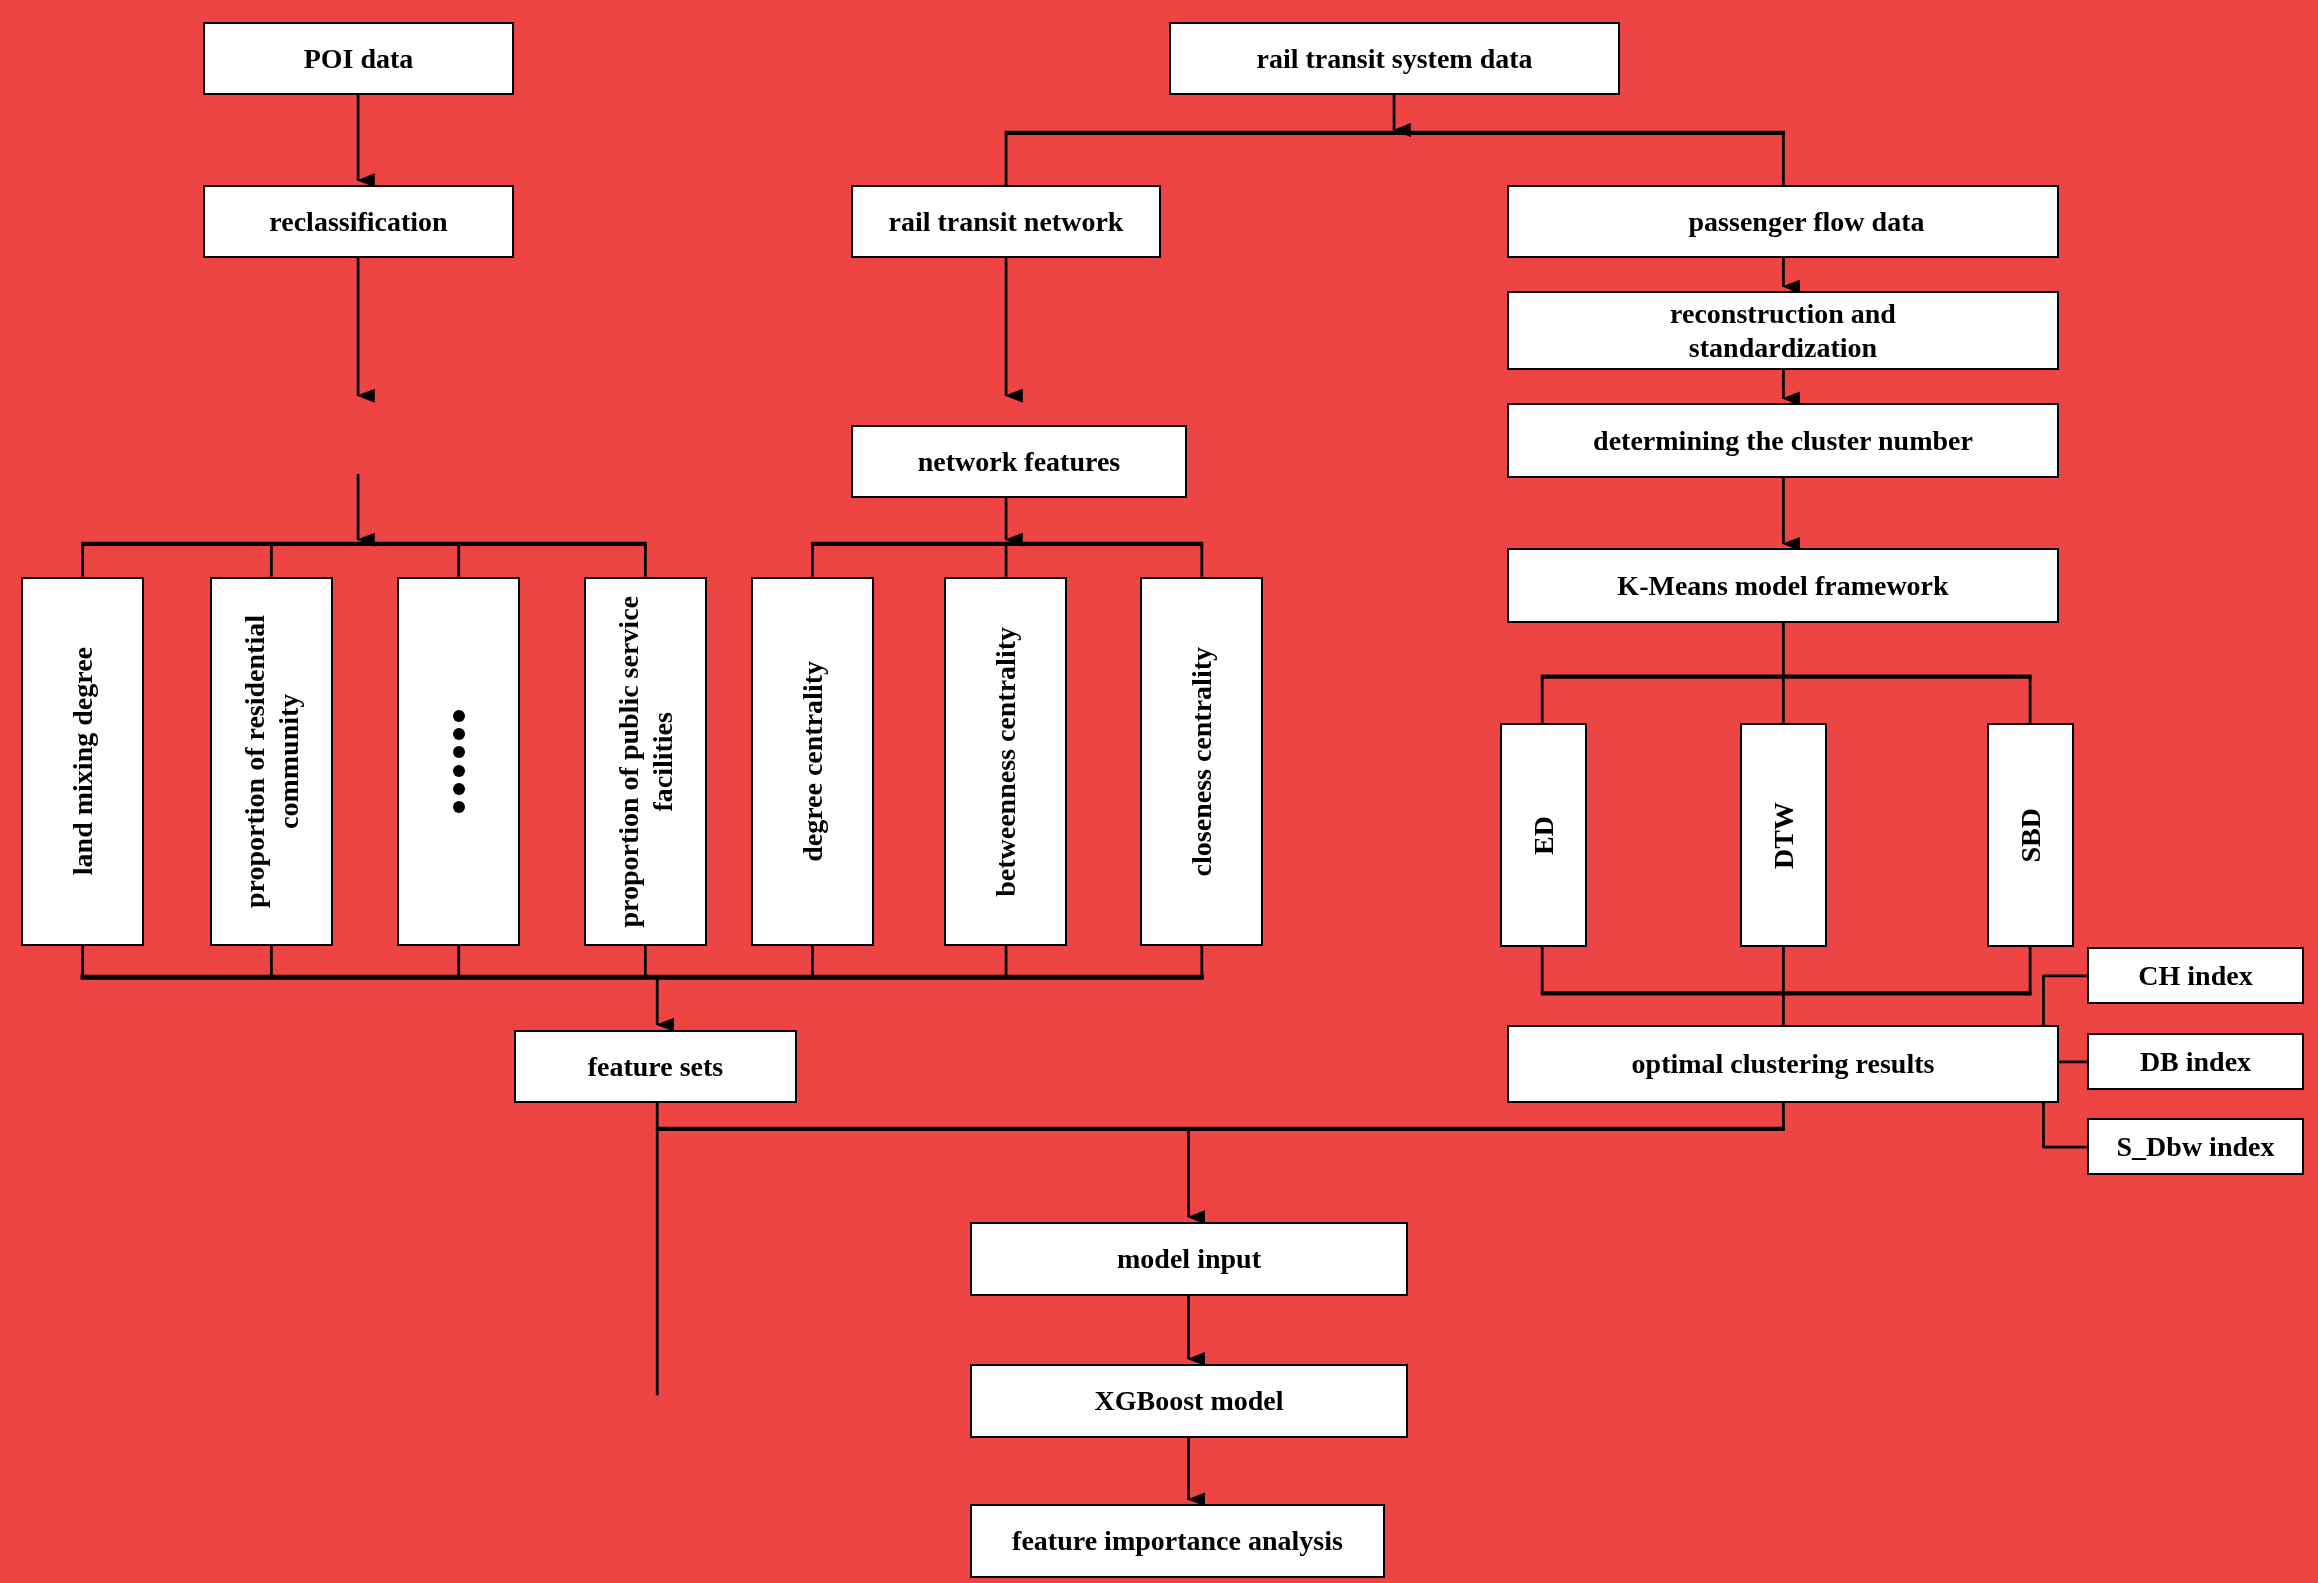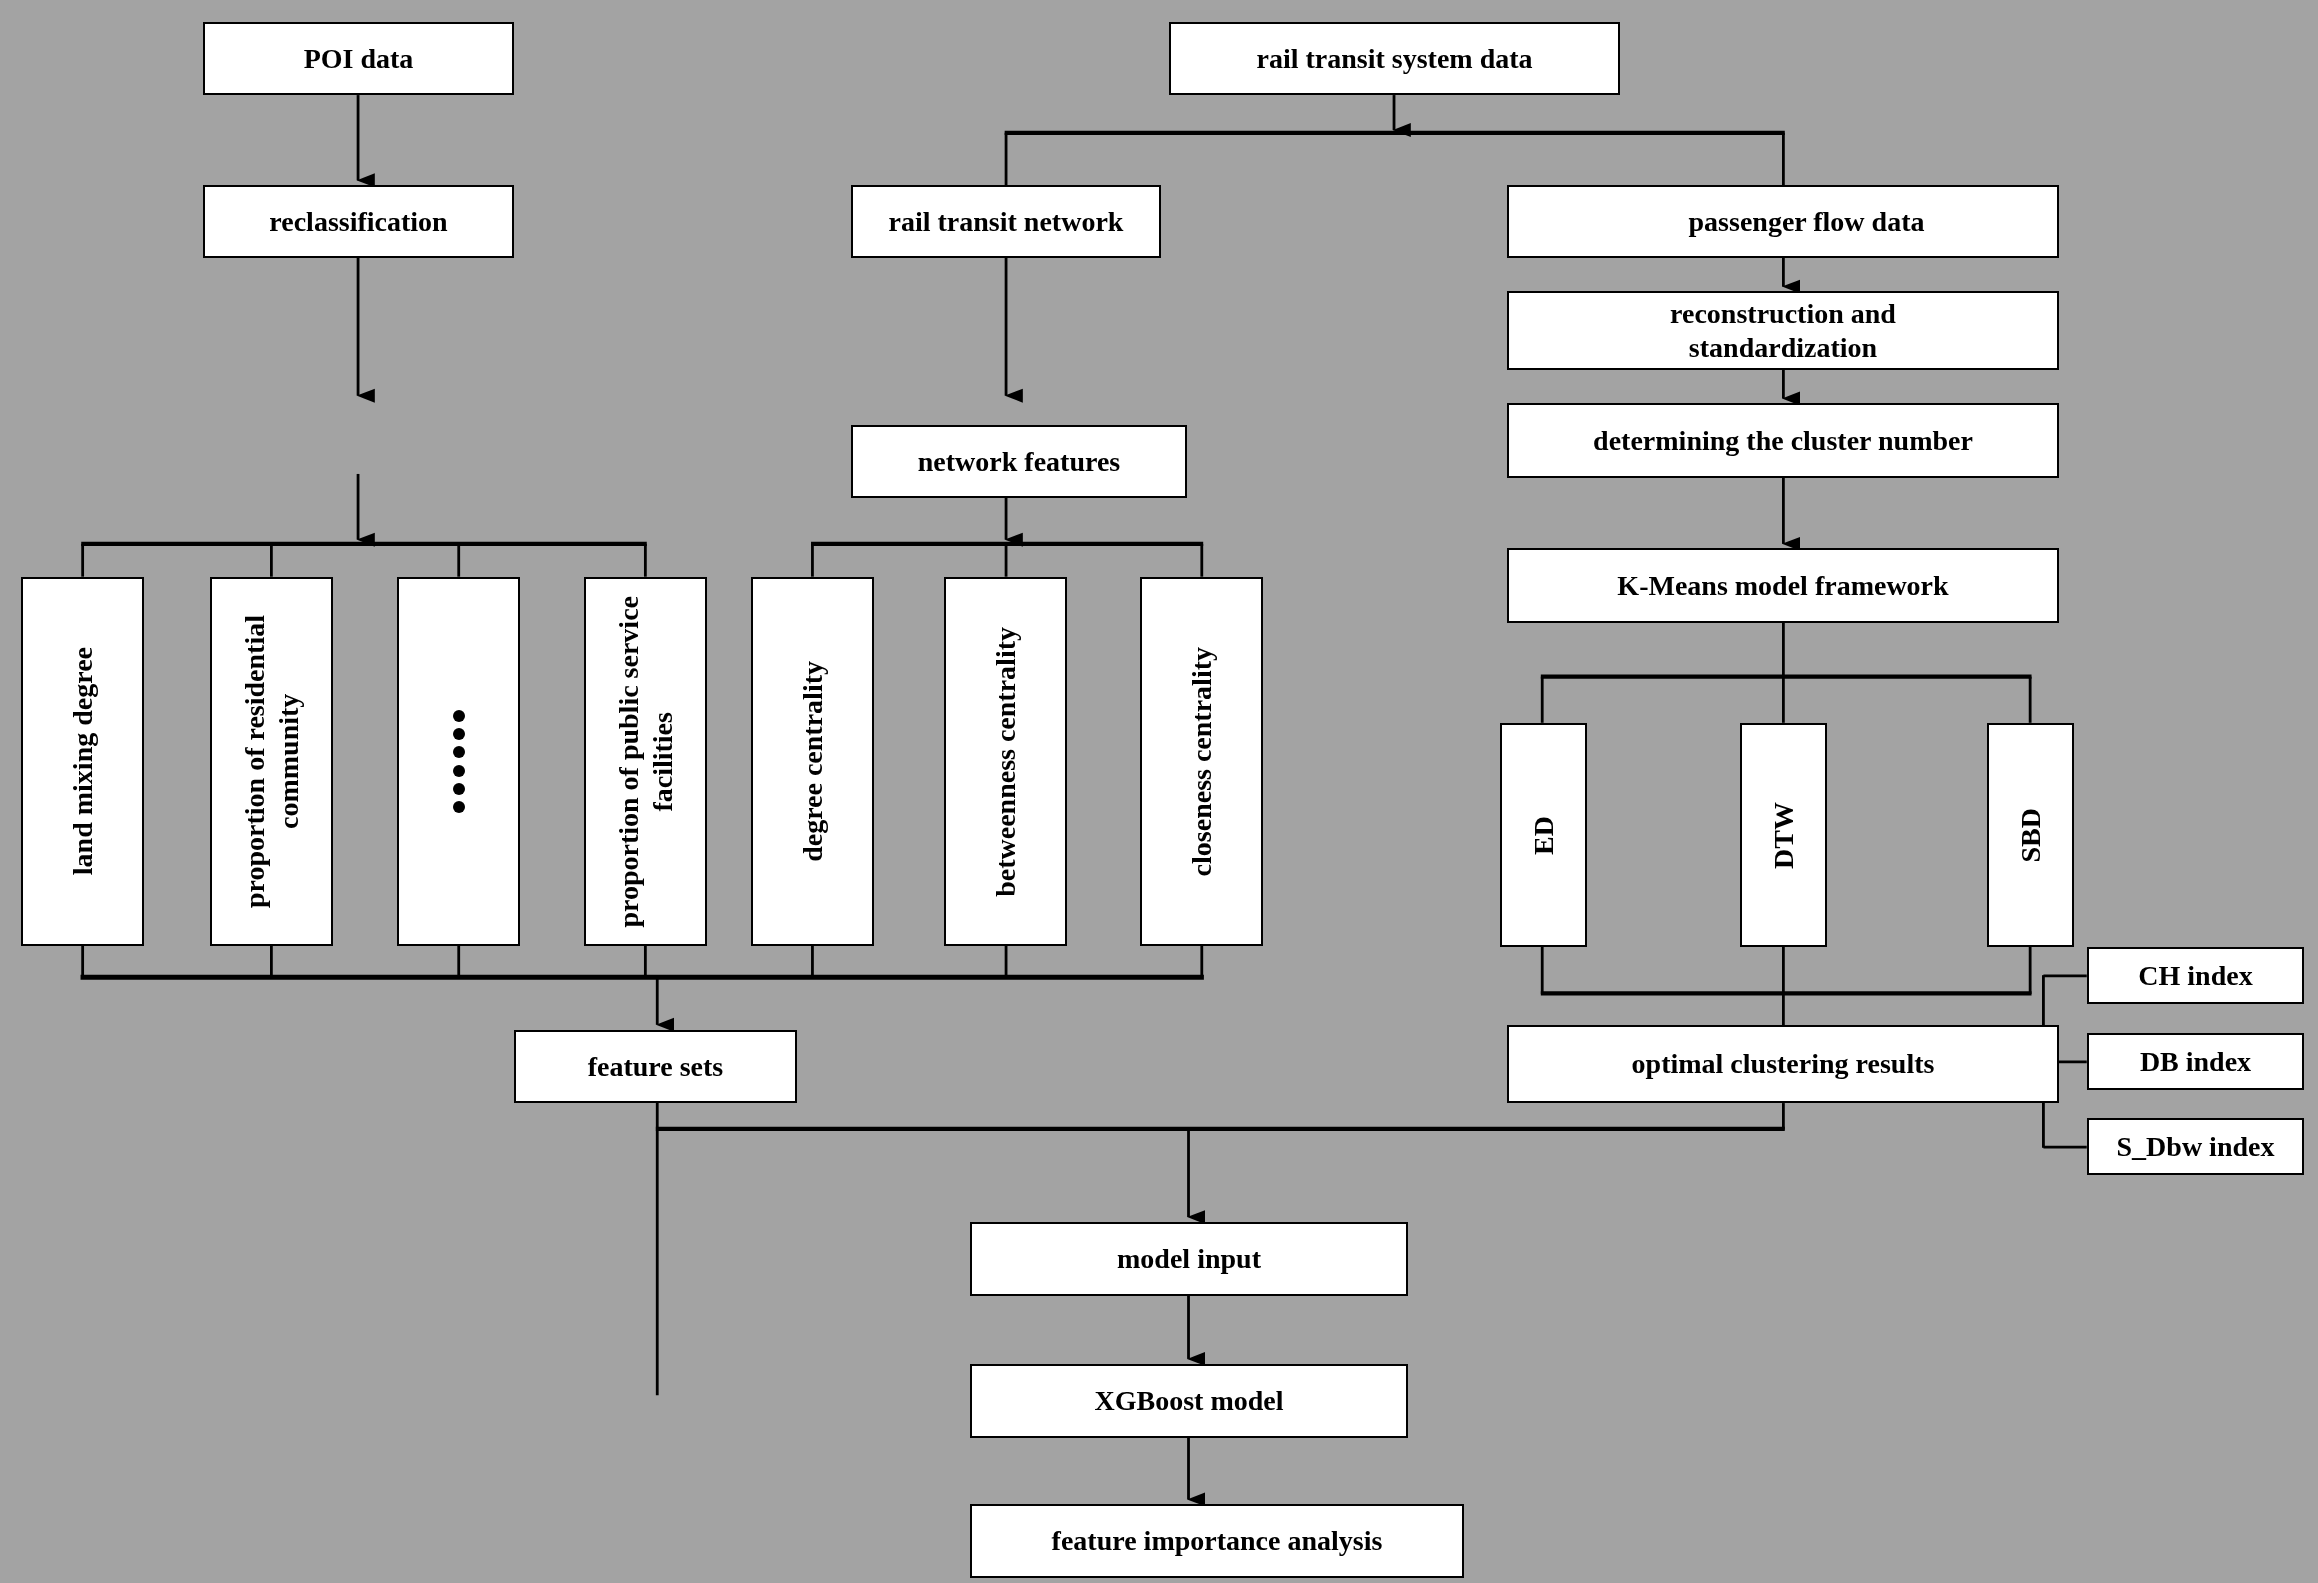--- a/index.html
+++ b/index.html
@@ -4,21 +4,21 @@
 <style>
   html, body {
     margin: 0;
     padding: 0;
     background: #ffffff;
   }
   #stage {
     position: relative;
     width: 2319px;
     height: 1584px;
-    background: #a3a3a3;
+    background: #ef4444;
     font-family: "Liberation Serif", "DejaVu Serif", serif;
     overflow: hidden;
   }
   svg.layer {
     position: absolute;
     top: 0; left: 0;
     width: 2319px;
     height: 1584px;
   }
   .node {
@@ -257,18 +257,18 @@
   </div>
 
   <div class="node" style="left:970px; top:1222px; width:438px; height:74px;text-align:right;">
     <span class="label">model input</span>
   </div>
 
   <div class="node" style="left:970px; top:1364px; width:438px; height:74px;">
     <span class="label">XGBoost model</span>
   </div>
 
-  <div class="node" style="left:970px; top:1504px; width:494px; height:74px;justify-content:center;">
+  <div class="node" style="left:970px; top:1504px; width:415px; height:74px;justify-content:center;">
     <span class="label">feature importance analysis</span>
   </div>
 
 </div>
 
 
 </body></html>

